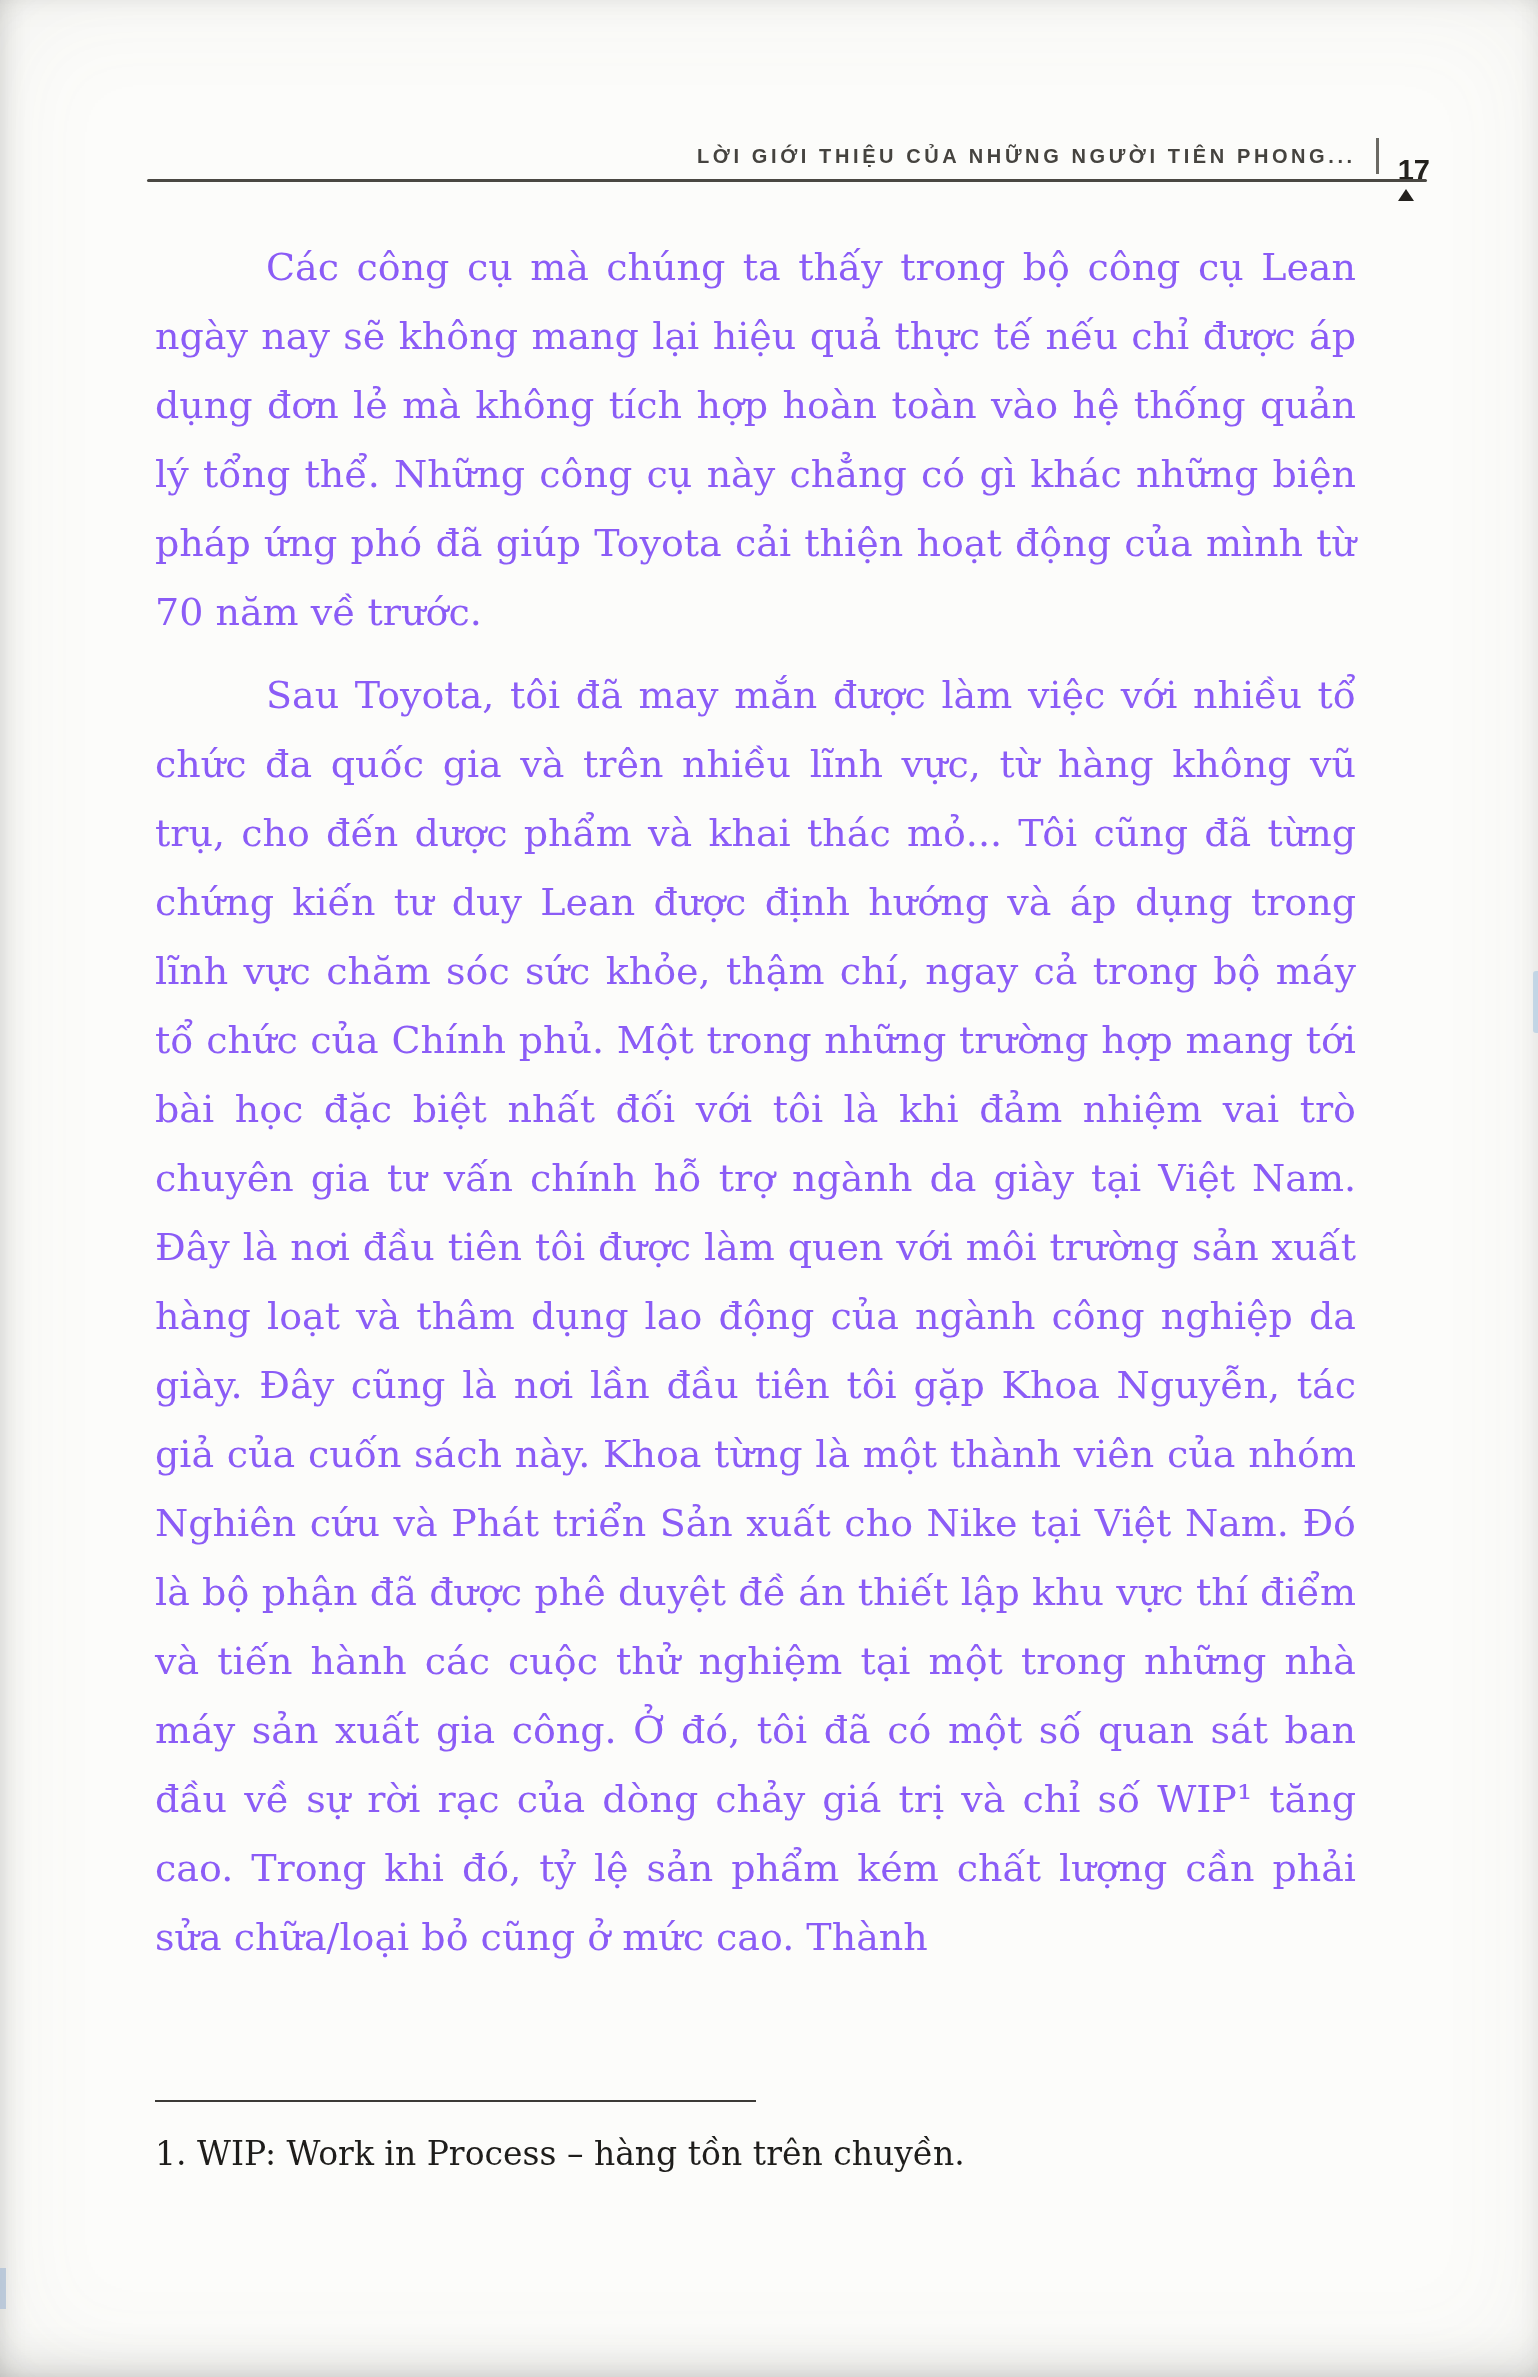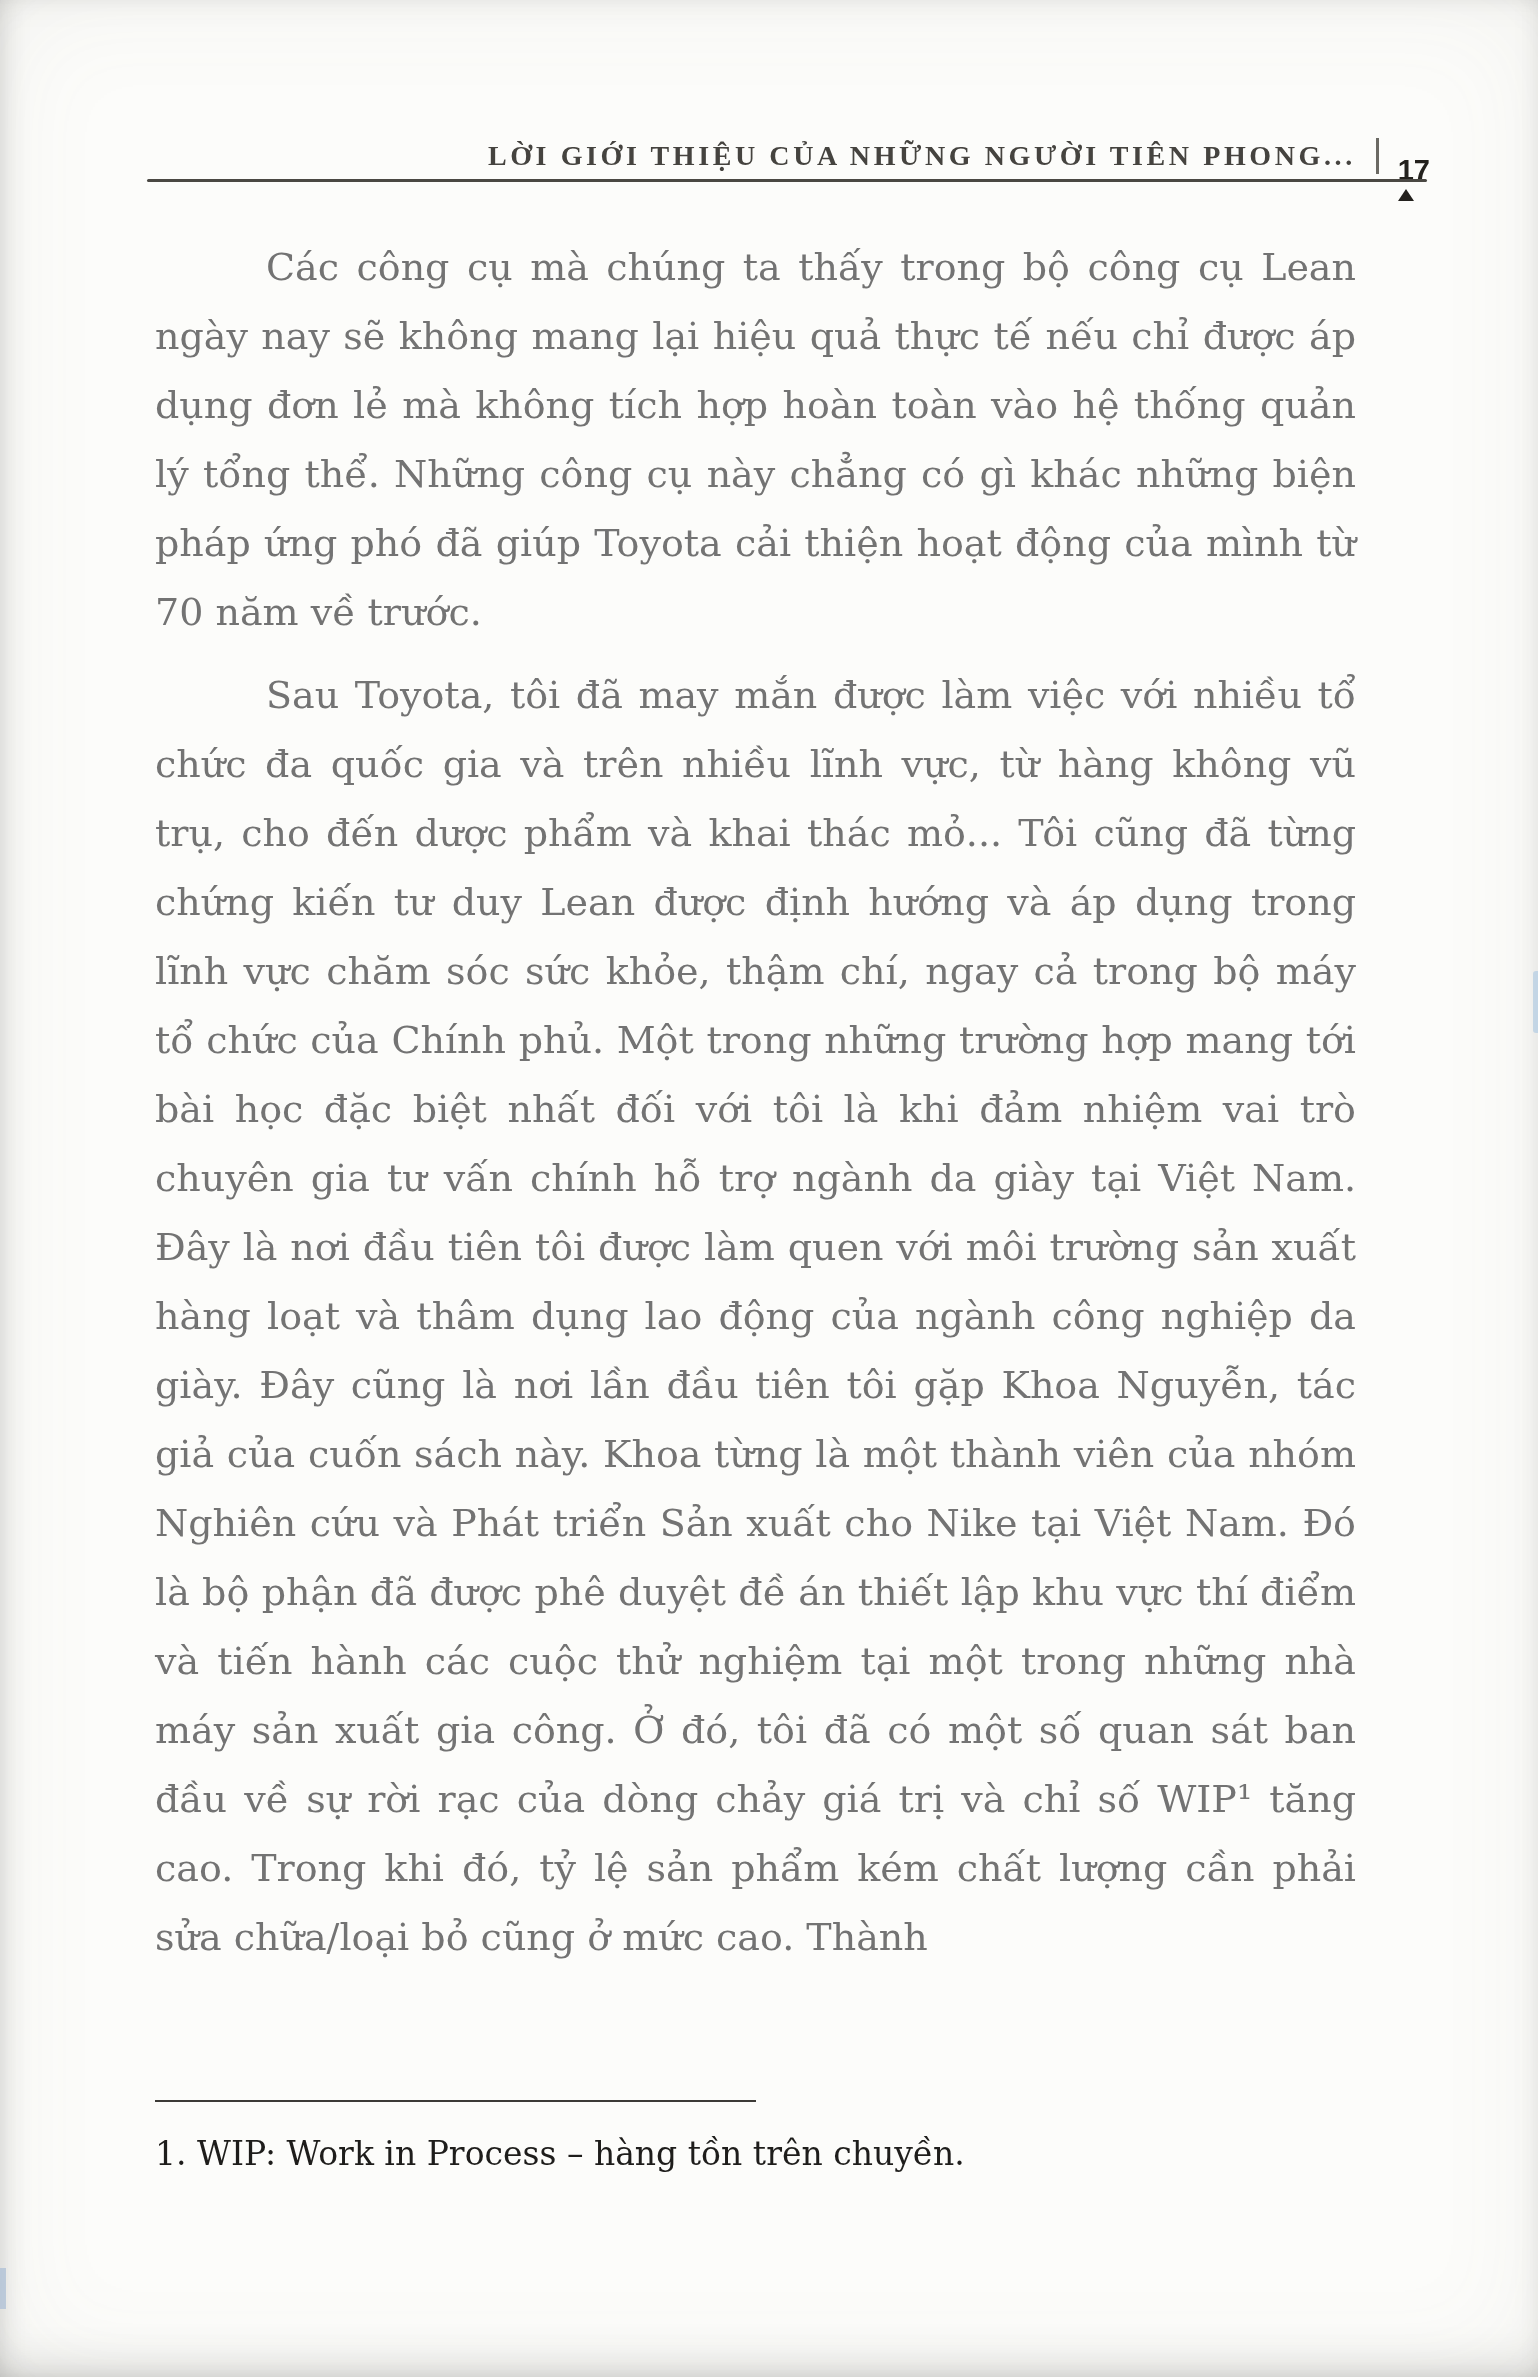--- a/index.html
+++ b/index.html
@@ -26,23 +26,23 @@
   .running-header {
     position: absolute;
     top: 125px;
     left: 0;
     right: 108px;
     display: flex;
     justify-content: flex-end;
     align-items: center;
   }
   .running-title {
-    font-family: Liberation Serif, serif;
+    font-family: Liberation Sans, sans-serif;
     font-weight: 600;
-    font-size: 28px;
+    font-size: 20px;
     letter-spacing: 3.6px;
     color: #45433f;
     white-space: nowrap;
   }
   .header-divider {
     width: 2.4px;
     height: 36px;
     background: #6b6963;
     margin: 0 19px 0 20.6px;
   }
@@ -75,21 +75,21 @@
 
   
   .body-text {
     position: absolute;
     top: 233px;
     left: 155px;
     width: 1201px;
     font-family: "DejaVu Serif", "Liberation Serif", serif;
     font-size: 38px;
     line-height: 69px;
-    color: #737373;
+    color: #8b5cf6;
     text-align: justify;
     text-justify: inter-word;
   }
   .body-text p {
     margin: 0 0 14.3px 0;
     text-indent: 111px;
   }
 
   
   .footnote-rule {

